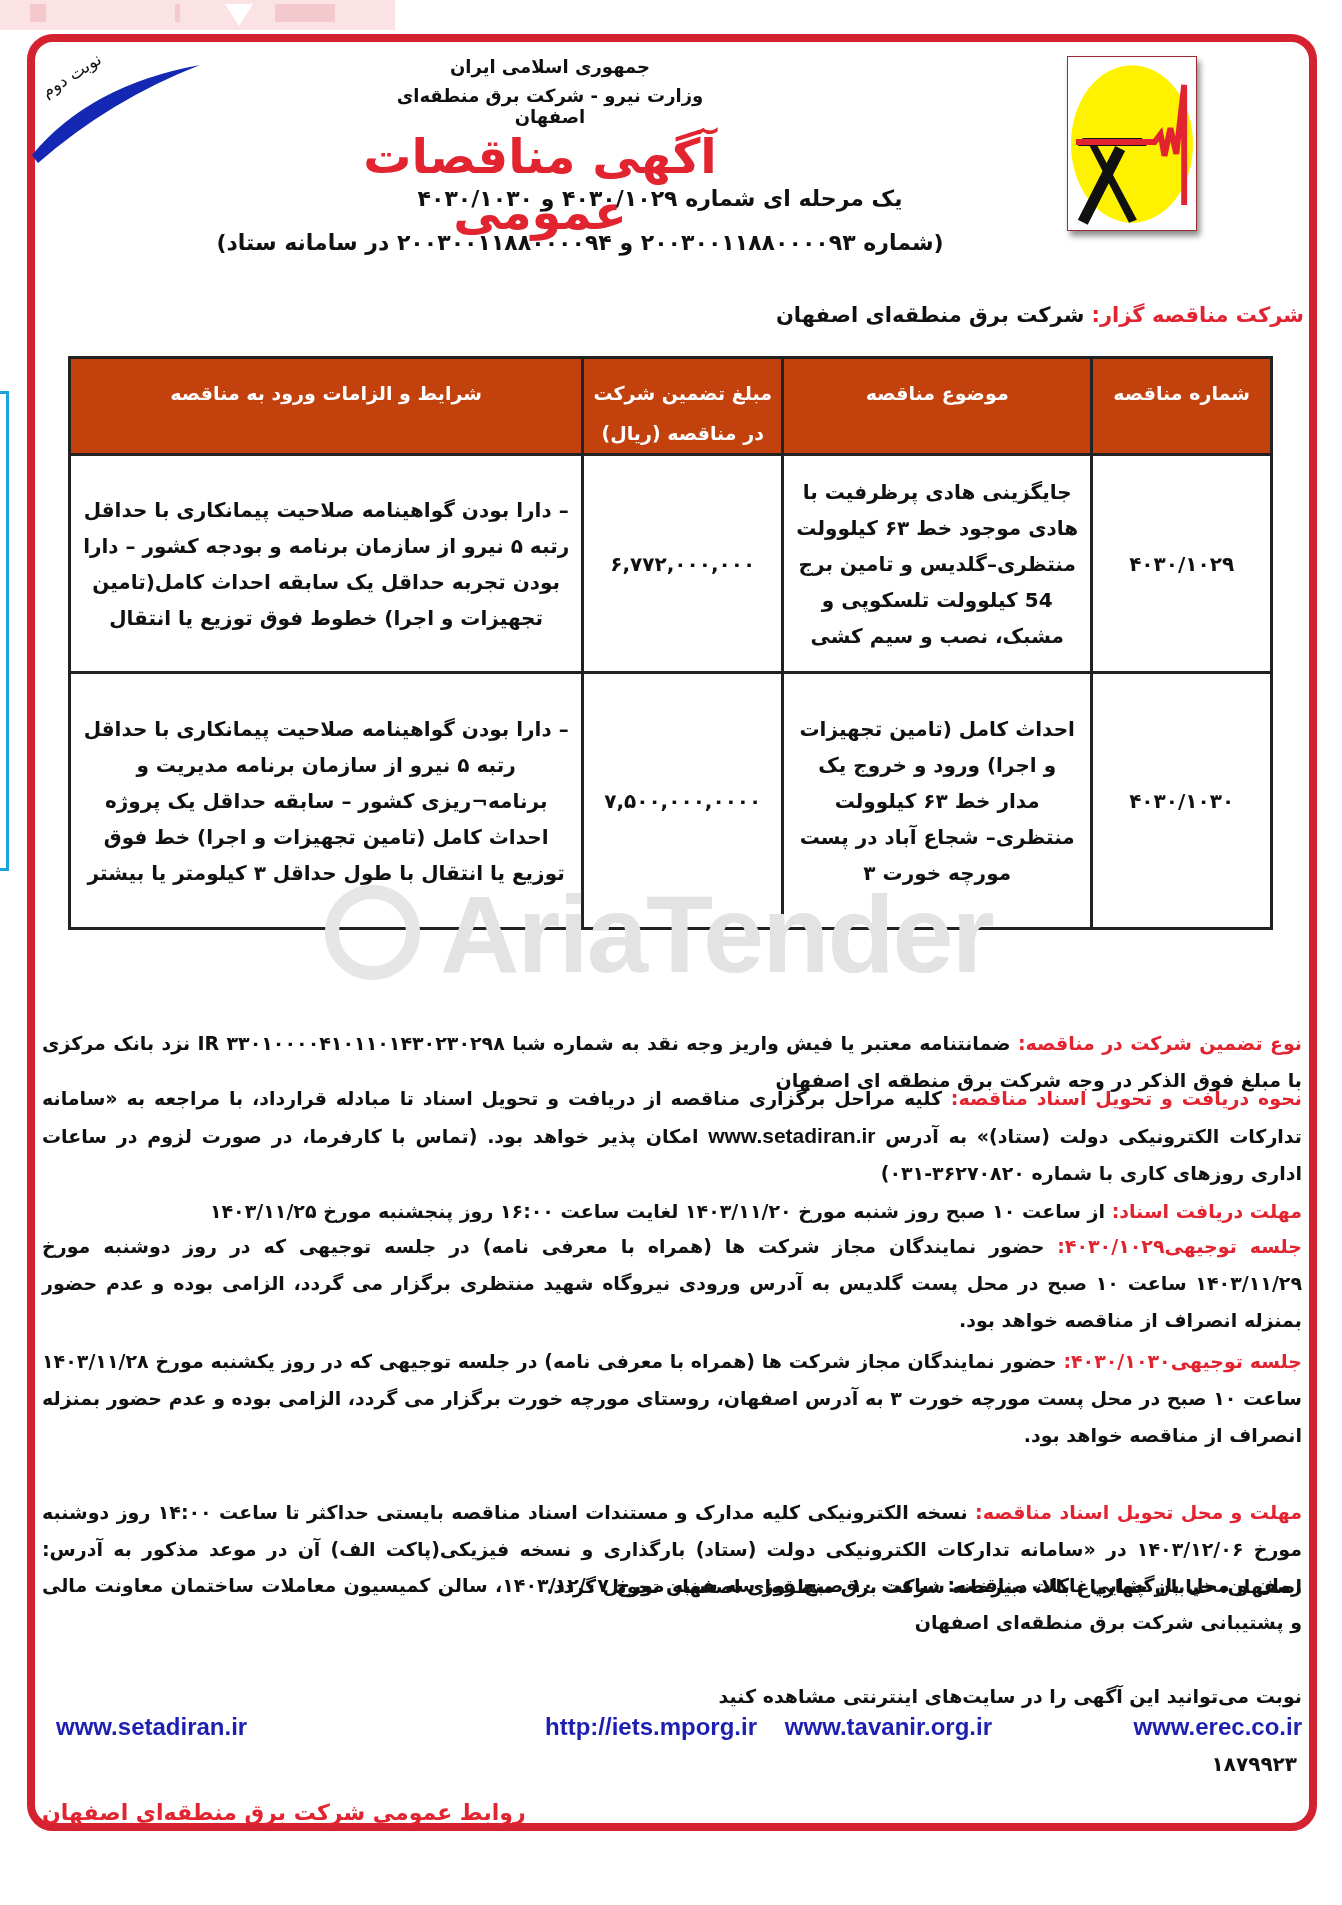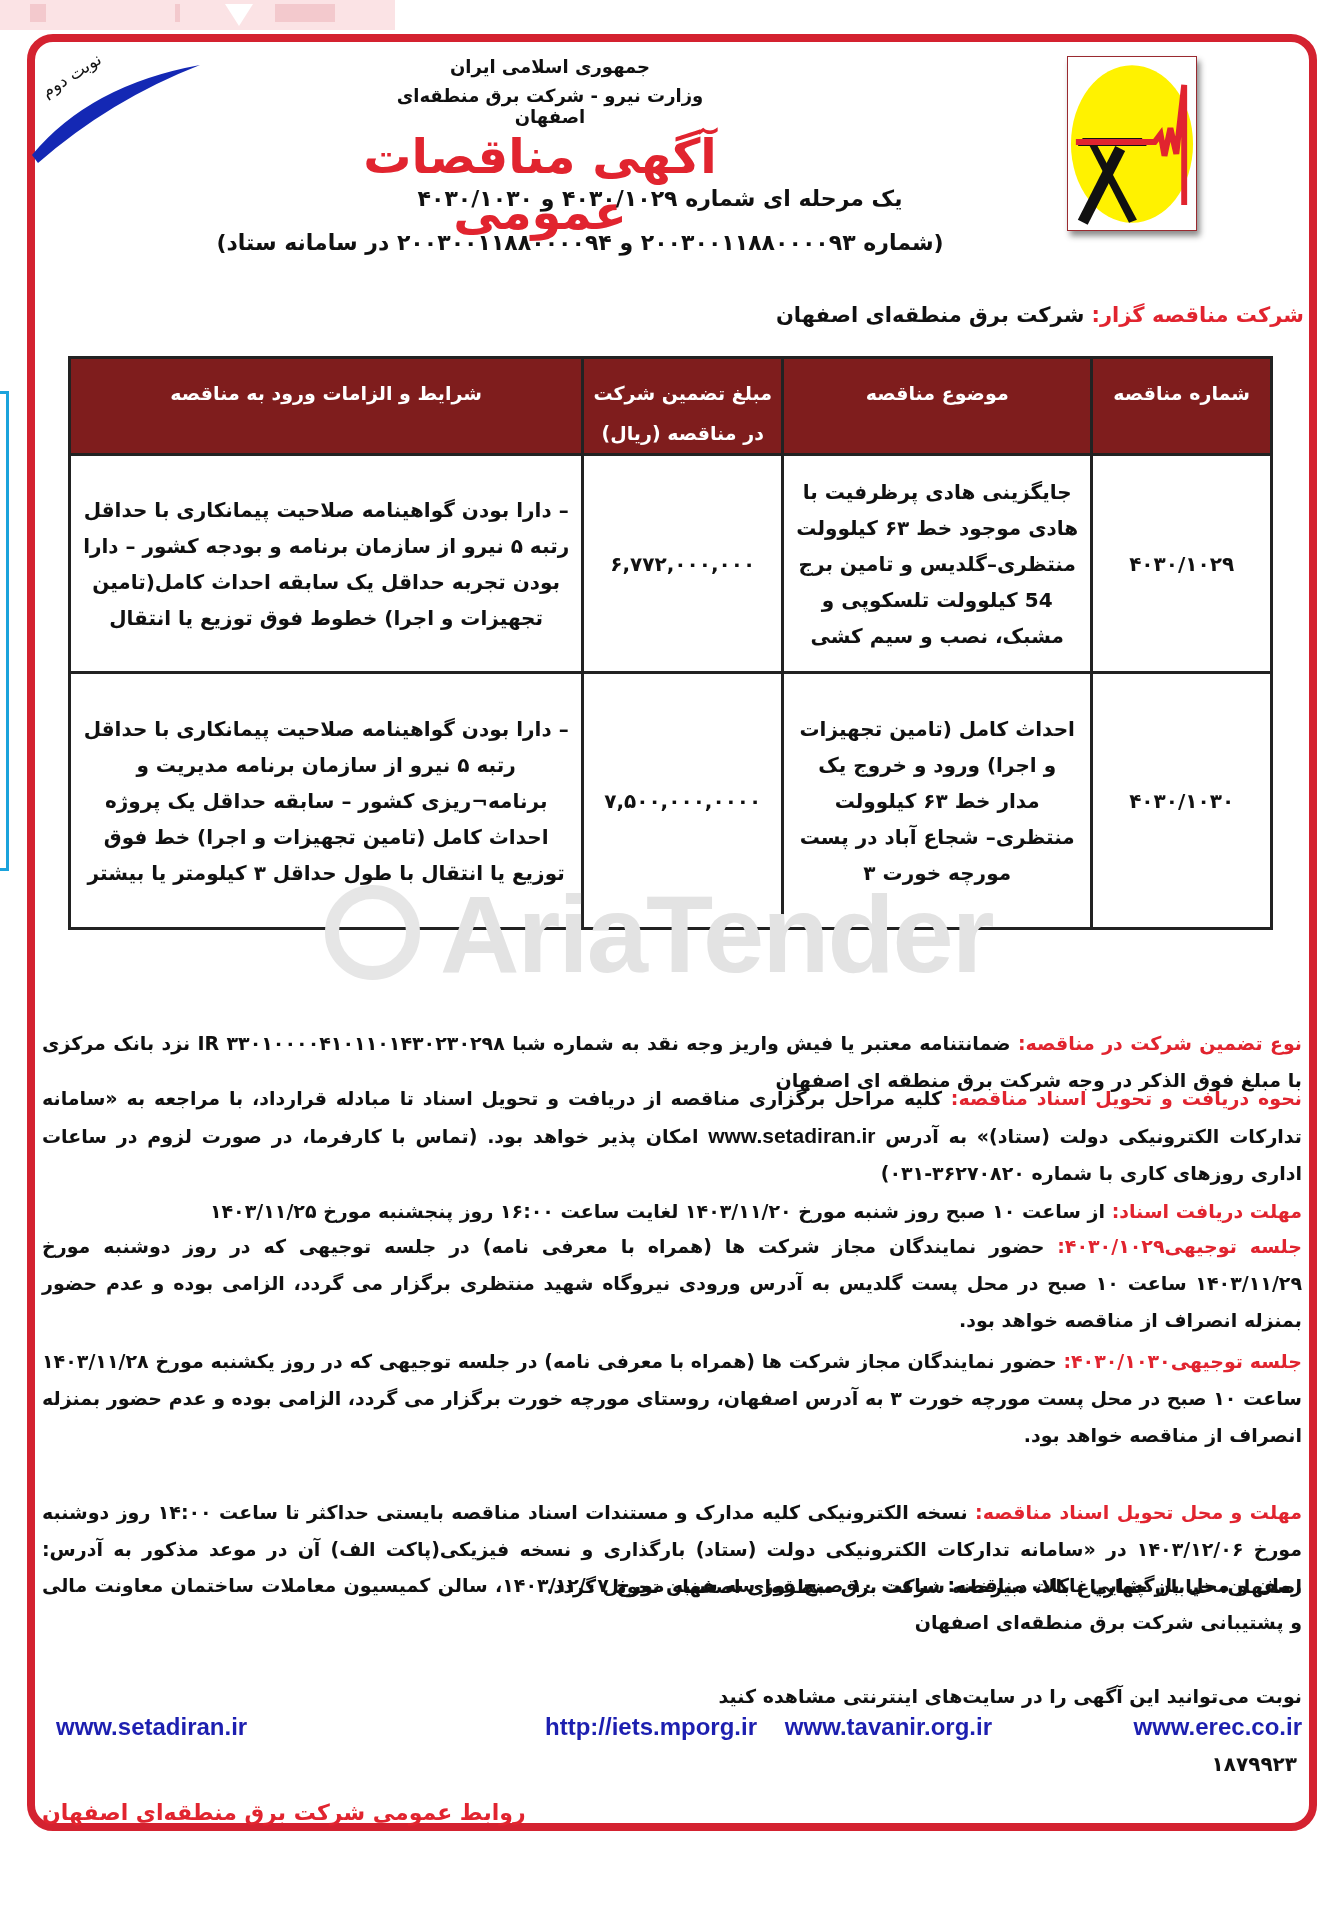--- a/index.html
+++ b/index.html
@@ -26,21 +26,21 @@
   .h1 { top: 56px; left: 360px; width: 380px; font-size: 18px; }
   .h2 { top: 85px; left: 360px; width: 380px; font-size: 18px; }
   .title { top: 128px; left: 300px; width: 480px; font-size: 48px; color: #e1242f; }
   .sub1 { top: 186px; left: 380px; width: 560px; font-size: 22px; }
   .sub2 { top: 230px; left: 190px; width: 780px; font-size: 22px; }
 
   .org-line { position: absolute; right: 38px; top: 303px; direction: rtl; font-size: 21px; font-weight: bold; }
   .red { color: #e1242f; }
 
   table.tenders { position: absolute; left: 68px; top: 356px; width: 1205px; border-collapse: collapse; direction: rtl; }
-  table.tenders th { background: #7f1d1d; color: #fff; font-size: 19px; font-weight: bold;
+  table.tenders th { background: #c2410c; color: #fff; font-size: 19px; font-weight: bold;
                      border: 3px solid #222; height: 96px; vertical-align: top; padding-top: 14px; line-height: 40px; }
   table.tenders td { border: 3px solid #222; text-align: center; vertical-align: middle; font-weight: bold;
                      font-size: 20px; line-height: 36px; padding: 8px 10px; }
   .col-num { width: 180px; } .col-subj { width: 310px; } .col-amt { width: 200px; } .col-cond { width: 515px; }
   .num { font-size: 22px; letter-spacing: 1px; }
 
   .watermark { position: absolute; left: 320px; top: 870px; font-size: 110px; font-weight: bold; color: #e3e3e3;
                font-family: "Liberation Sans", sans-serif; letter-spacing: -2px; }
   .watermark-circle { position: absolute; left: 325px; top: 885px; width: 95px; height: 95px; border: 14px solid #e6e6e6; border-radius: 50%; }
 

